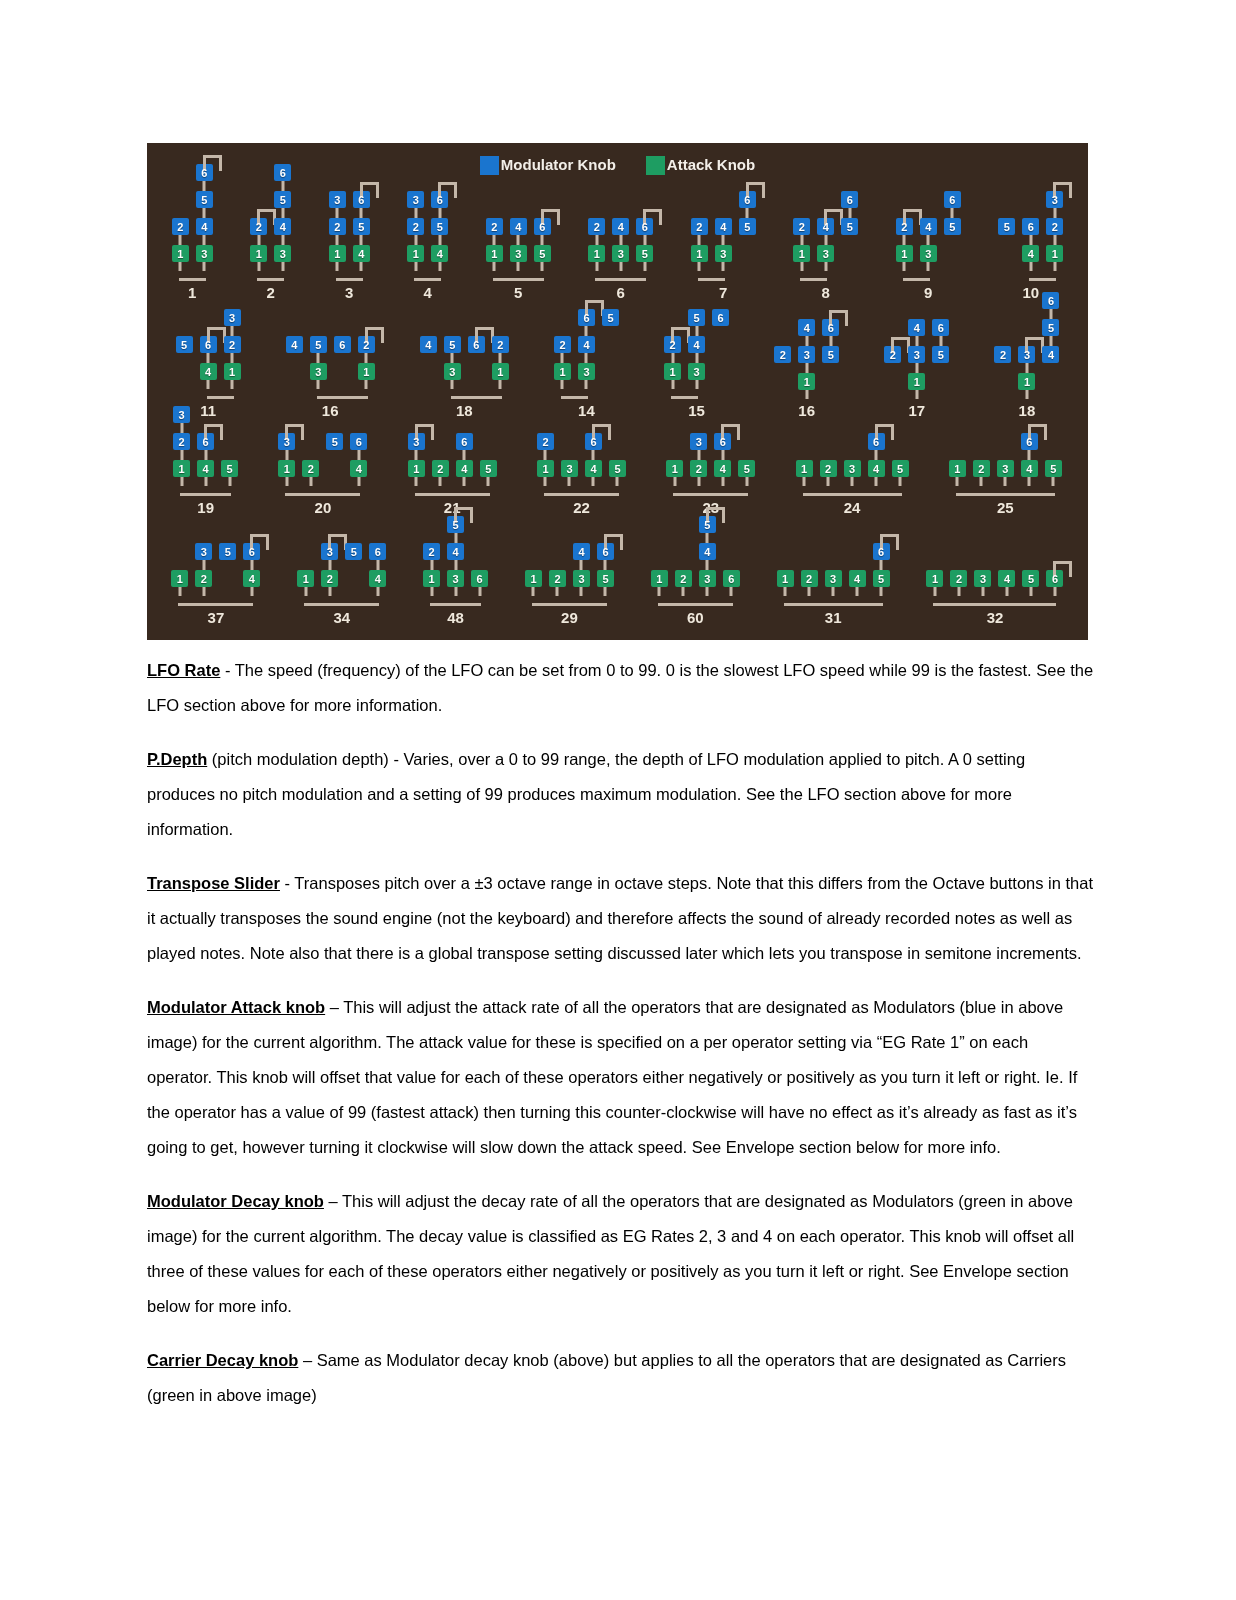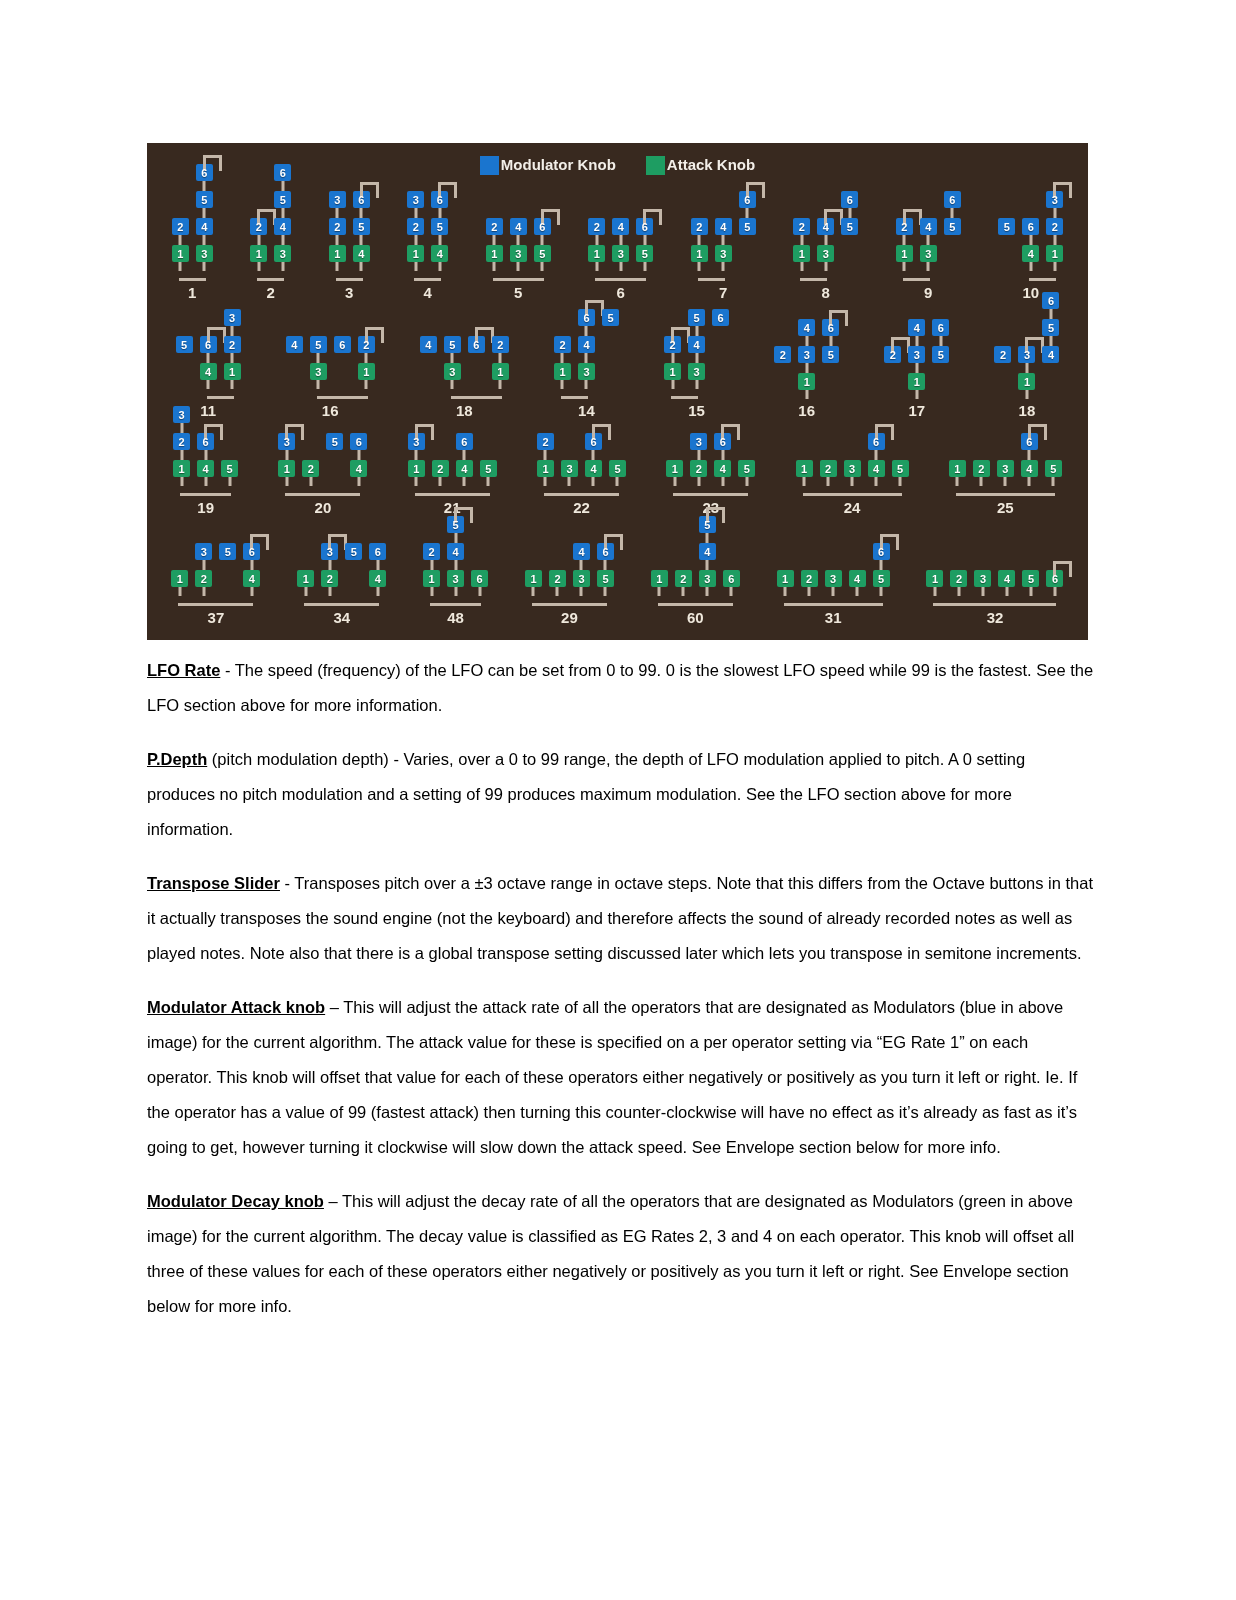--- a/index.html
+++ b/index.html
@@ -1103,15 +1103,16 @@
       </div>
     </div>
 
   <div class="sections">
 
   <p class="sec"><span class="sec-head">LFO Rate</span><span class="sec-rest"> - The speed (frequency) of the LFO can be set from 0 to 99.  0 is the slowest LFO speed while 99 is the fastest. See the LFO section above for more information.</span></p>
       <p class="sec"><span class="sec-head">P.Depth</span><span class="sec-rest"> (pitch modulation depth) - Varies, over a 0 to 99 range, the depth of LFO modulation applied to pitch.  A 0 setting produces no pitch modulation and a setting of 99 produces maximum modulation. See the LFO section above for more information.</span></p>
       <p class="sec"><span class="sec-head">Transpose Slider</span><span class="sec-rest"> - Transposes pitch over a ±3 octave range in octave steps. Note that this differs from the Octave buttons in that it actually transposes the sound engine (not the keyboard) and therefore affects the sound of already recorded notes as well as played notes. Note also that there is a global transpose setting discussed later which lets you transpose in semitone increments.</span></p>
       <p class="sec"><span class="sec-head">Modulator Attack knob</span><span class="sec-rest"> – This will adjust the attack rate of all the operators that are designated as Modulators (blue in above image) for the current algorithm. The attack value for these is specified on a per operator setting via “EG Rate 1” on each operator. This knob will offset that value for each of these operators either negatively or positively as you turn it left or right. Ie. If the operator has a value of 99 (fastest attack) then turning this counter-clockwise will have no effect as it’s already as fast as it’s going to get, however turning it clockwise will slow down the attack speed. See Envelope section below for more info.</span></p>
       <p class="sec"><span class="sec-head">Modulator Decay knob</span><span class="sec-rest"> – This will adjust the decay rate of all the operators that are designated as Modulators (green in above image) for the current algorithm. The decay value is classified as EG Rates 2, 3 and 4 on each operator. This knob will offset all three of these values for each of these operators either negatively or positively as you turn it left or right.  See Envelope section below for more info.</span></p>
+      <p class="sec"><span class="sec-head">Carrier Decay knob</span><span class="sec-rest"> – Same as Modulator decay knob (above) but applies to all the operators that are designated as Carriers (green in above image)</span></p>
     </div>
 
 </div>
 
 </body></html>

